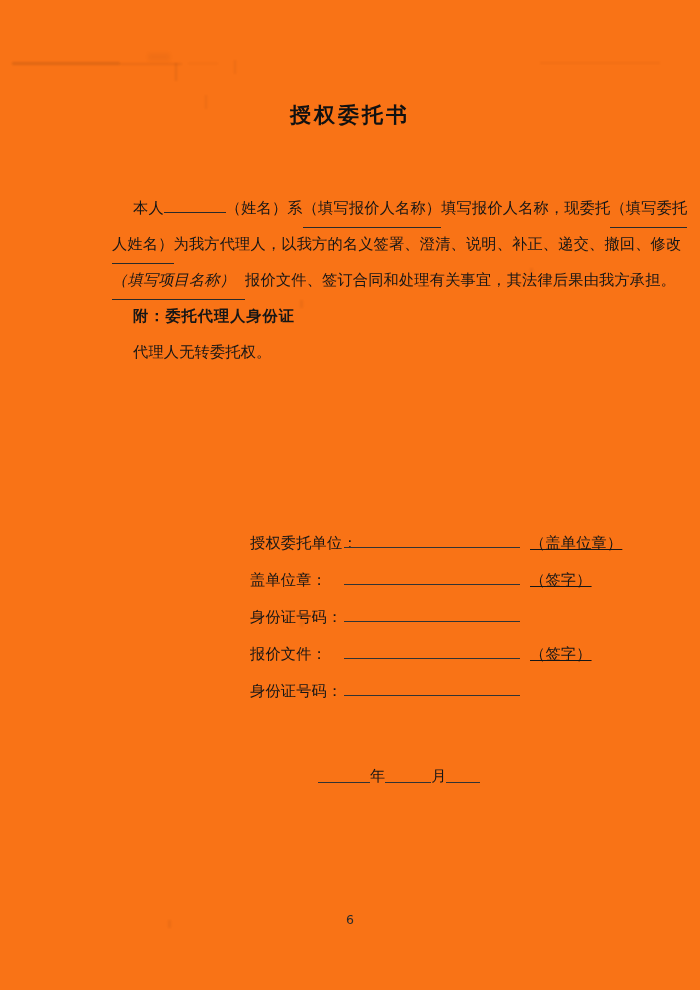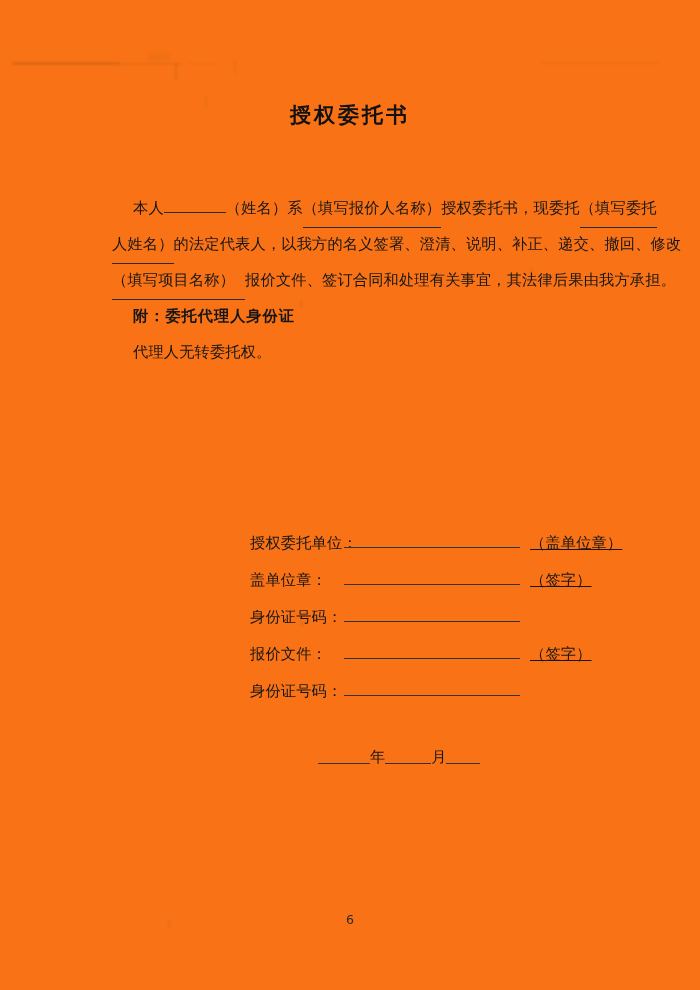--- a/index.html
+++ b/index.html
@@ -73,21 +73,21 @@
     border-bottom: 1.4px solid #2a2a2a;
     padding-bottom: 1px;
     display: inline-block;
   }
   .blank-name {
     display: inline-block;
     width: 62px;
     border-bottom: 1.4px solid #2a2a2a;
     padding-bottom: 1px;
   }
-  .ul-pad { padding-right: 10px; }
+  .ul-pad { padding-right: 10px; font-style: italic; }
 
   
   #sign-block {
     position: absolute;
     left: 250px;
     top: 533px;
     width: 400px;
   }
   .sign-row {
     display: flex;
@@ -111,21 +111,21 @@
   .sign-note {
     white-space: nowrap;
     letter-spacing: .2px;
     text-decoration: underline;
   }
 
   
   #date-line {
     position: absolute;
     left: 318px;
-    top: 747px;
+    top: 766px;
     font-size: 15.2px;
     color: #161616;
     white-space: nowrap;
   }
   .date-blank {
     display: inline-block;
     border-bottom: 1.5px solid #333;
     height: 14px;
     vertical-align: -2px;
   }
@@ -159,23 +159,23 @@
   <div class="smudge sm8"></div>
   <div class="smudge sm9"></div>
   <div class="smudge sm10"></div>
   <div class="smudge sm11"></div>
   <div class="smudge sm12"></div>
 
   <div id="doc-title">授权委托书</div>
 
   <div id="body-block">
 
-    <div class="para-line indent"><span>本人</span><span class="blank-name"></span><span>（姓名）系</span><span class="ul">（填写报价人名称）</span><span>授权委托书，现委托</span><span class="ul">（填写委托</span></div>
-
-    <div class="para-line"><span class="ul">人姓名）</span><span>的法定代表人，以我方的名义签署、澄清、说明、补正、递交、撤回、修改</span></div>
+    <div class="para-line indent"><span>本人</span><span class="blank-name"></span><span>（姓名）系</span><span class="ul">（填写报价人名称）</span><span>填写报价人名称，现委托</span><span class="ul">（填写委托</span></div>
+
+    <div class="para-line"><span class="ul">人姓名）</span><span>为我方代理人，以我方的名义签署、澄清、说明、补正、递交、撤回、修改</span></div>
 
     <div class="para-line"><span class="ul ul-pad">（填写项目名称）</span><span>报价文件、签订合同和处理有关事宜，其法律后果由我方承担。</span></div>
 
 
     <div class="para-line bold">附：委托代理人身份证</div>
 
     <div class="para-line indent">代理人无转委托权。</div>
   </div>
 
   <div id="sign-block">

